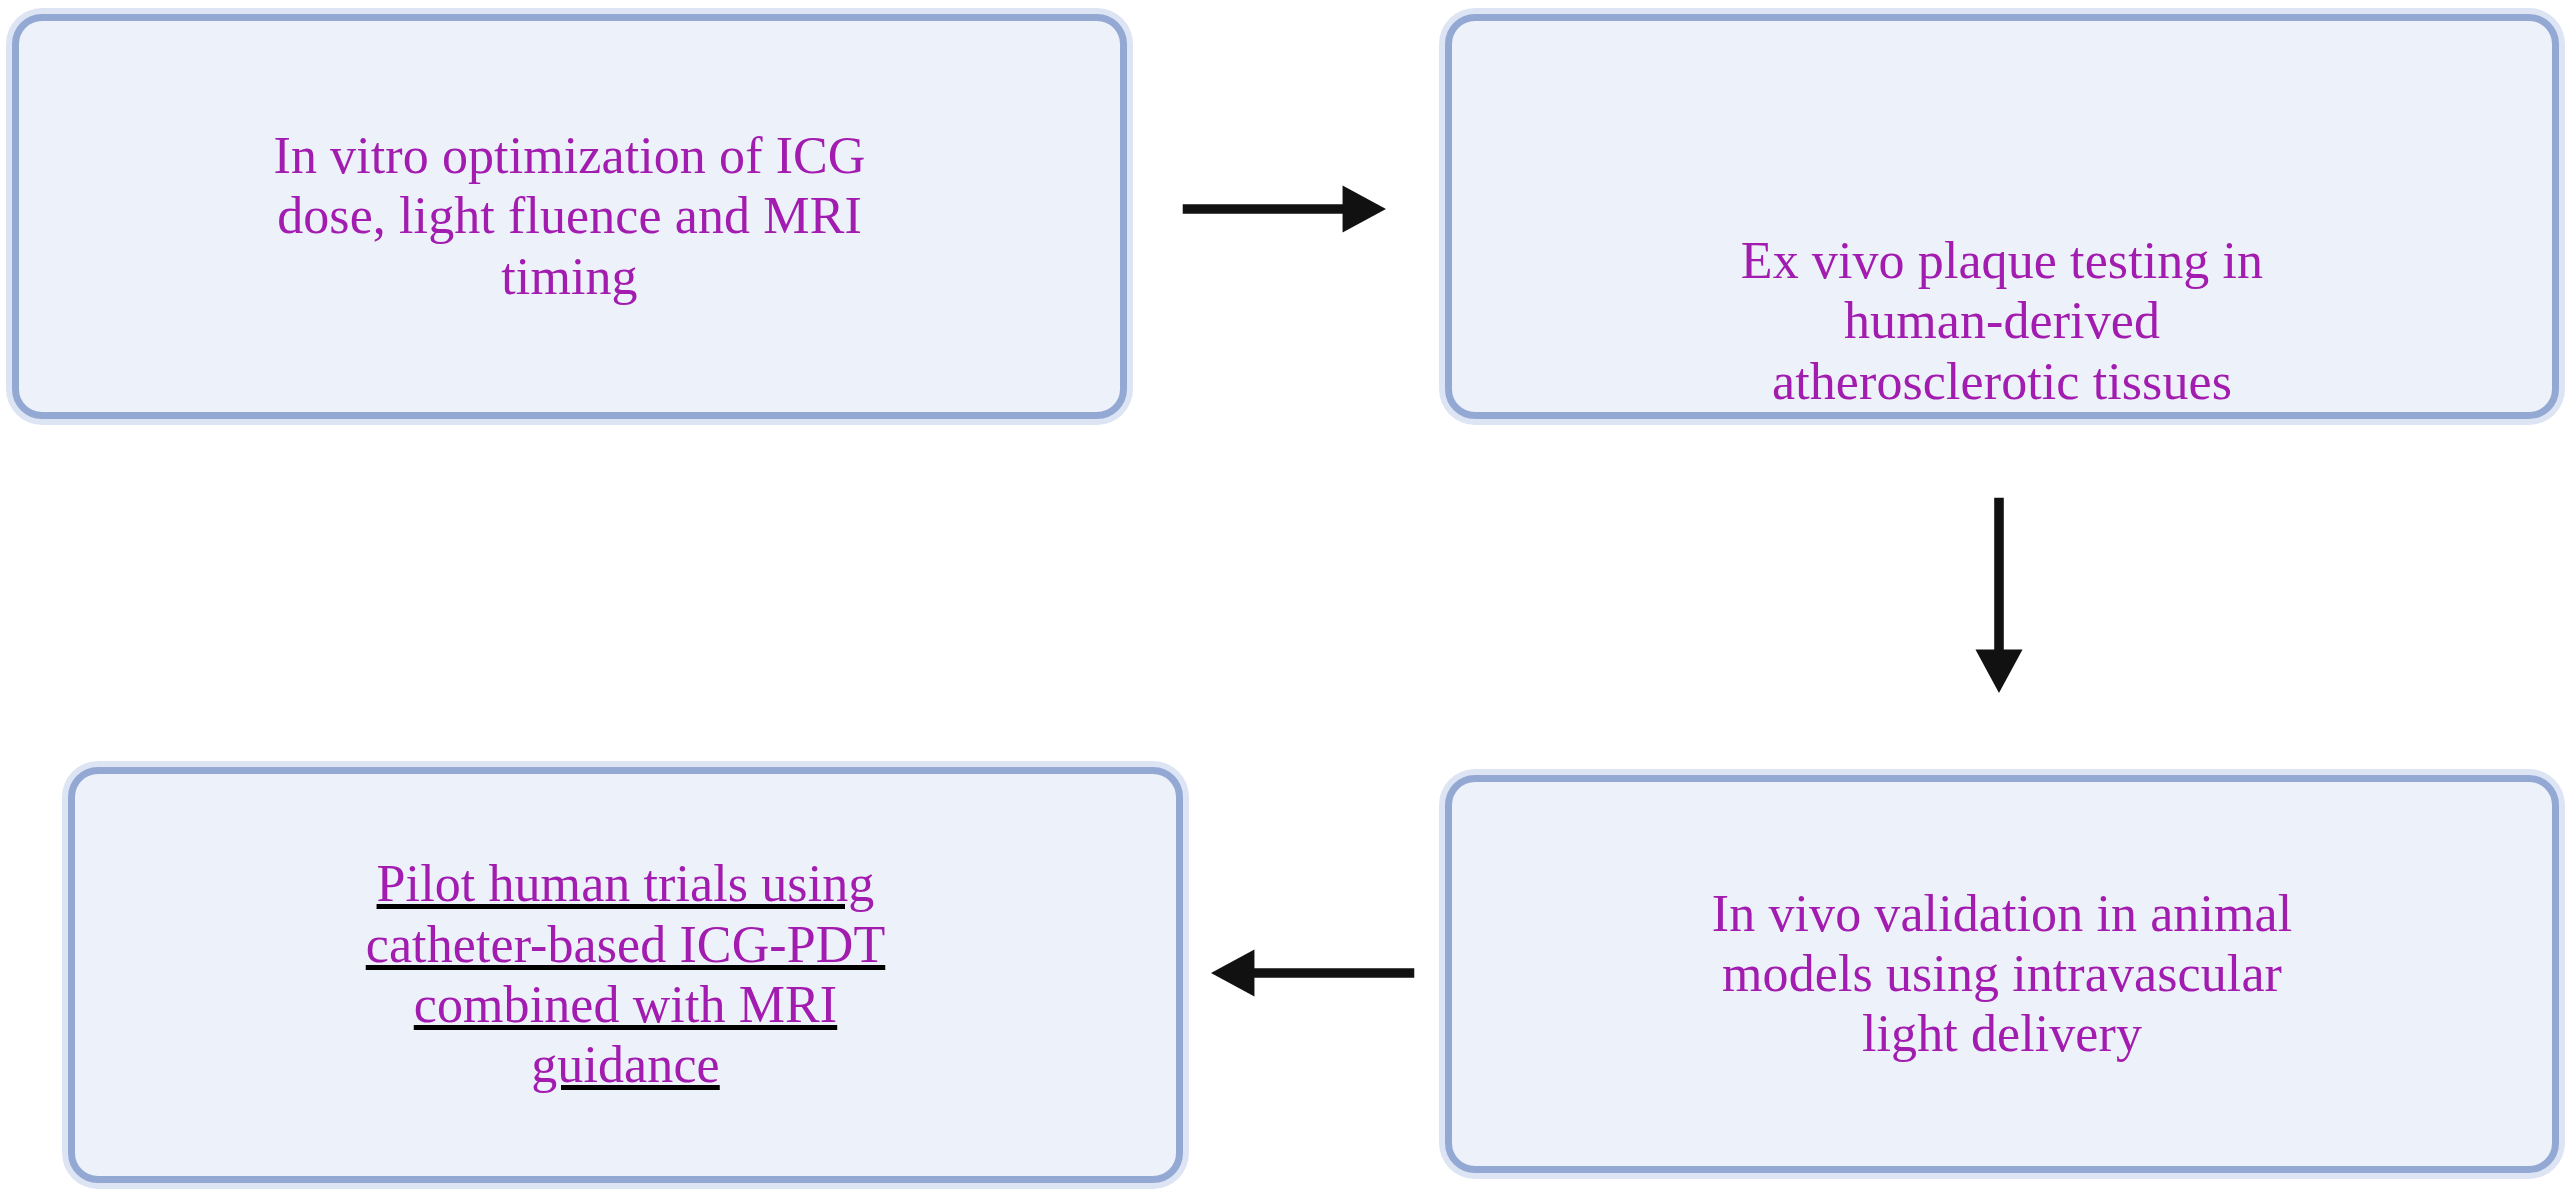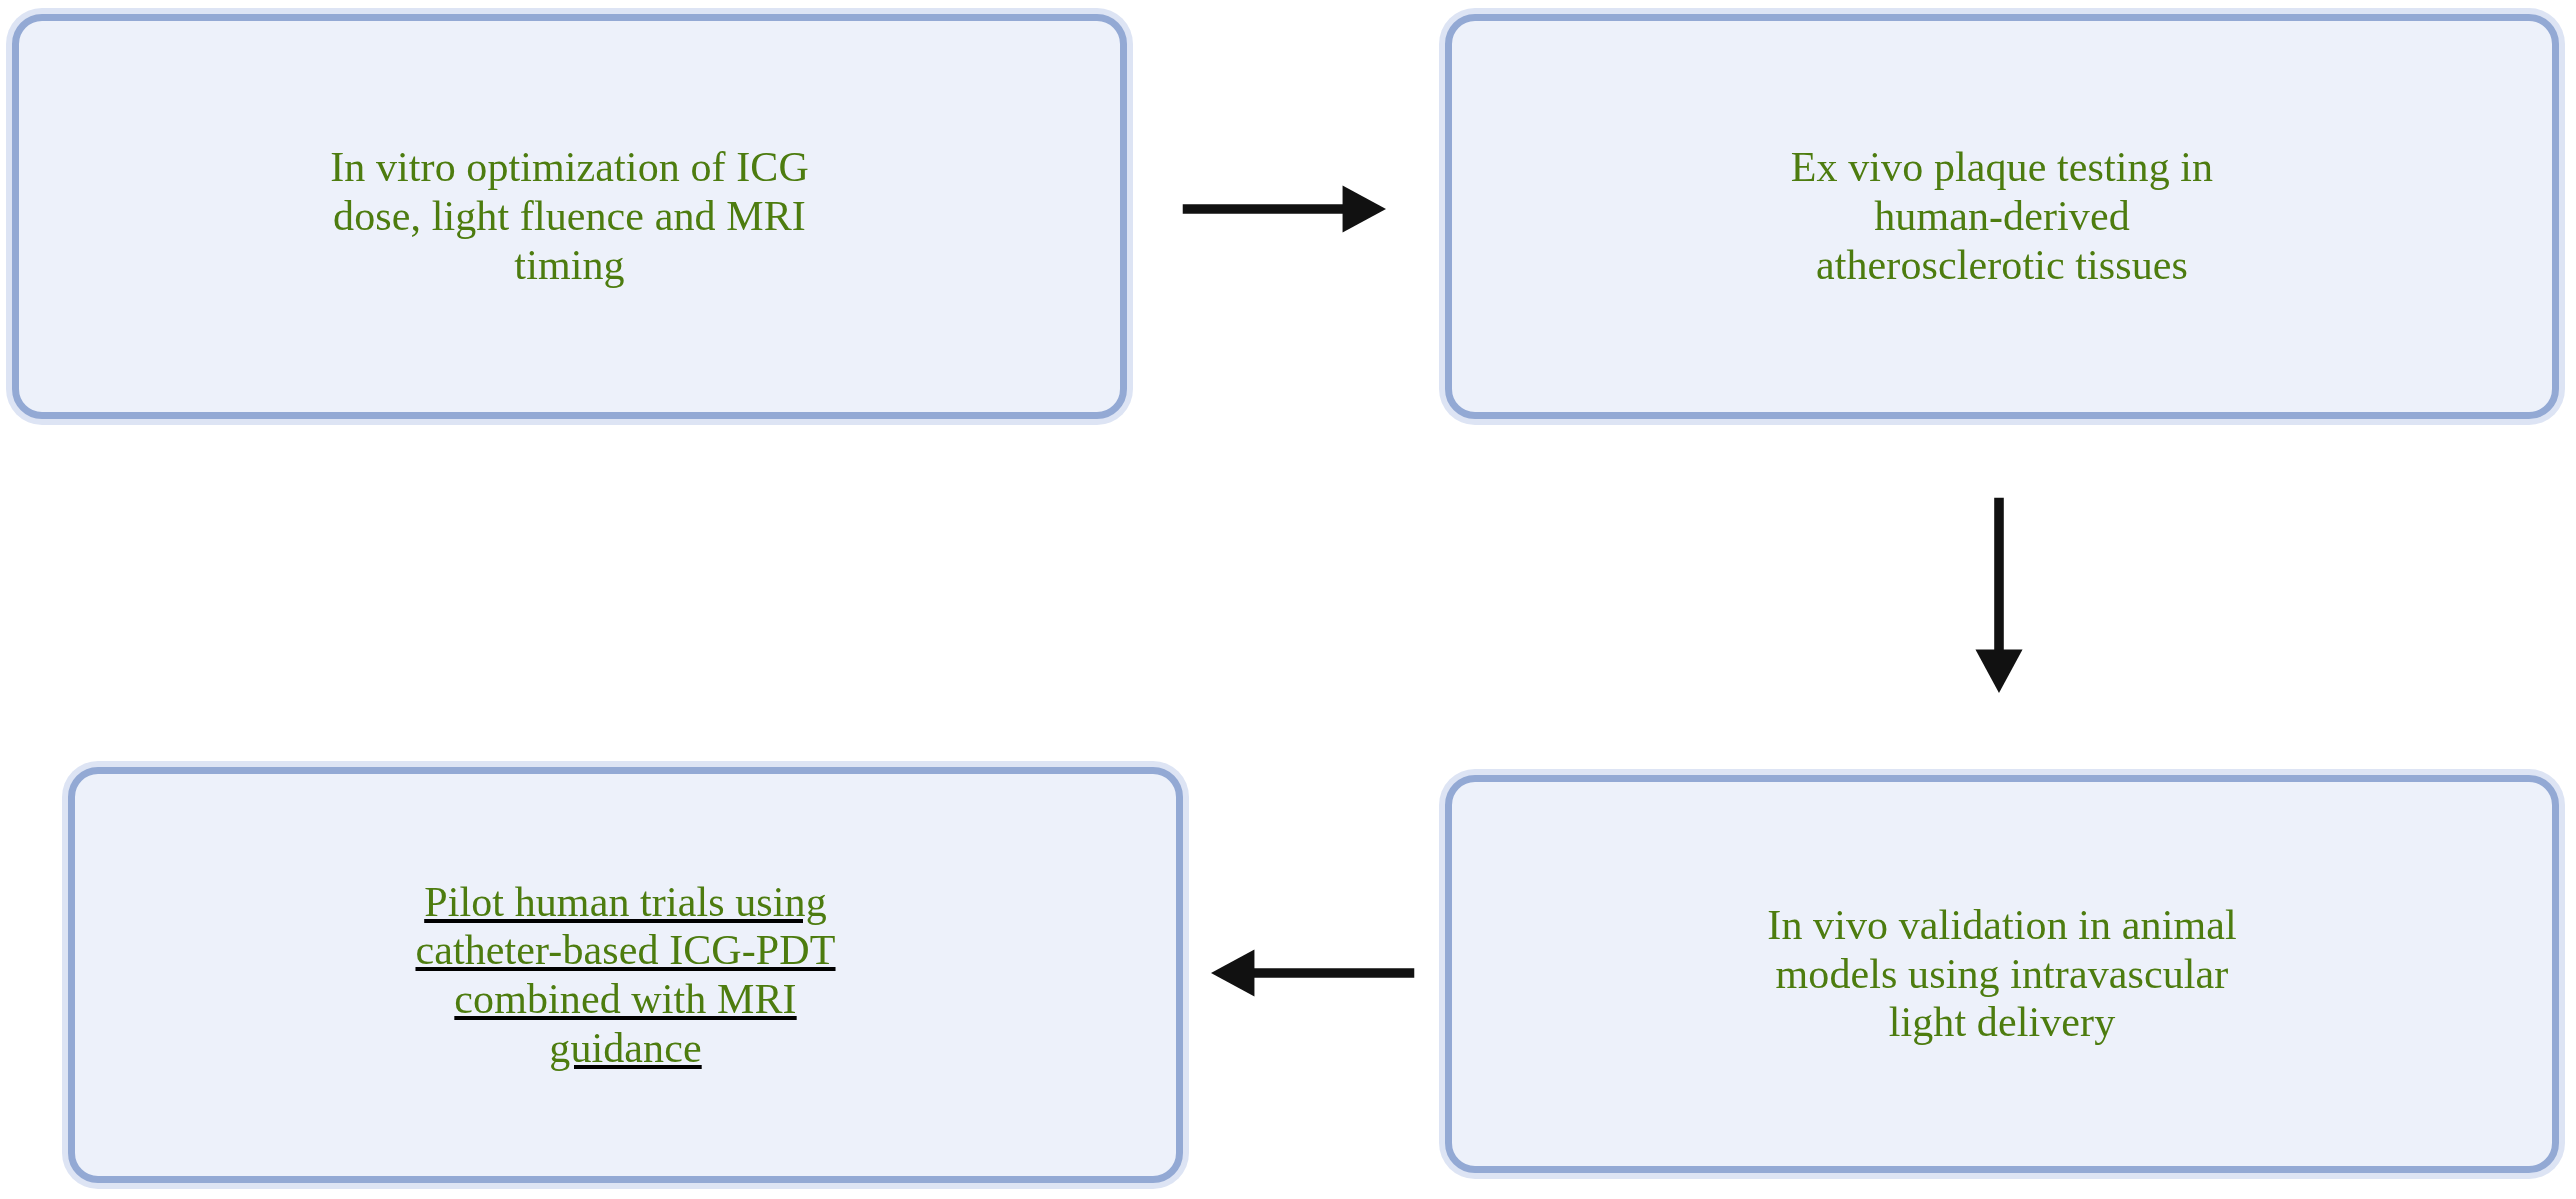--- a/index.html
+++ b/index.html
@@ -27,32 +27,32 @@
     border-radius: 30px;
     display: flex;
     align-items: center;
     justify-content: center;
     box-shadow: 0 0 0 6px #dde4f4;
   }
   .node-label {
     display: block;
     width: 100%;
     text-align: center;
-    color: #4d7c0f;
-    font-size: 42px;
+    color: #a21caf;
+    font-size: 52px;
     line-height: 1.16;
     letter-spacing: 0.1px;
     padding: 0 35px;
     box-sizing: border-box;
     white-space: pre-line;
   }
 
   
   #node-1 { left: 12px;   top: 14px;  width: 1115px; height: 405px; }
-  #node-2 { left: 1445px; top: 14px;  width: 1114px; height: 405px; }
+  #node-2 { left: 1445px; top: 14px;  width: 1114px; height: 405px; align-items: flex-end; }
   #node-3 { left: 68px;   top: 767px; width: 1115px; height: 416px; text-decoration: underline; }
   #node-4 { left: 1445px; top: 775px; width: 1114px; height: 398px; align-items: center; }
 
   
   .arrow {
     position: absolute;
   }
   .arrow svg { display: block; overflow: visible; }
 
   #arrow-1-2 { left: 1181px; top: 174px;  width: 205px; height: 70px; }

